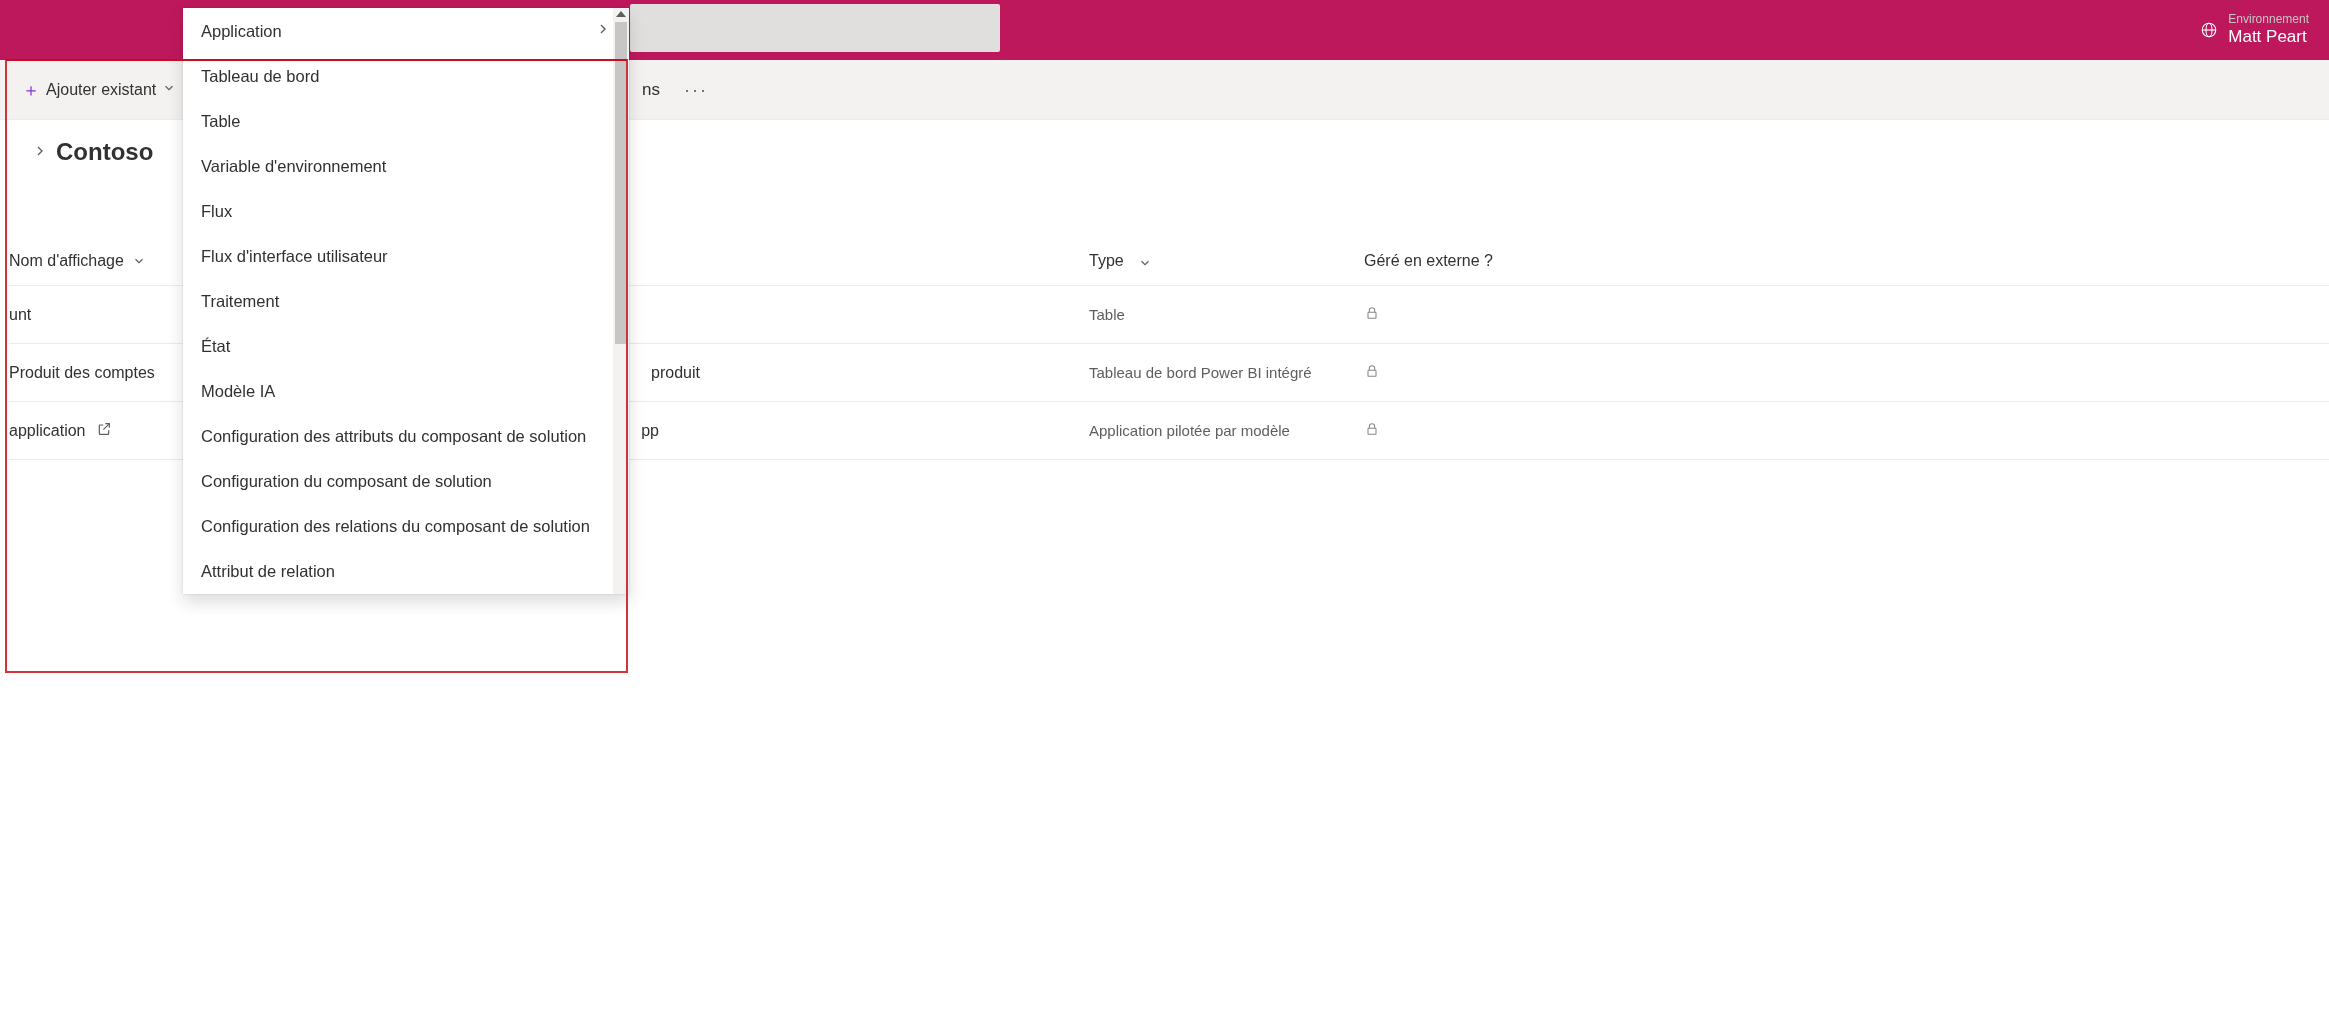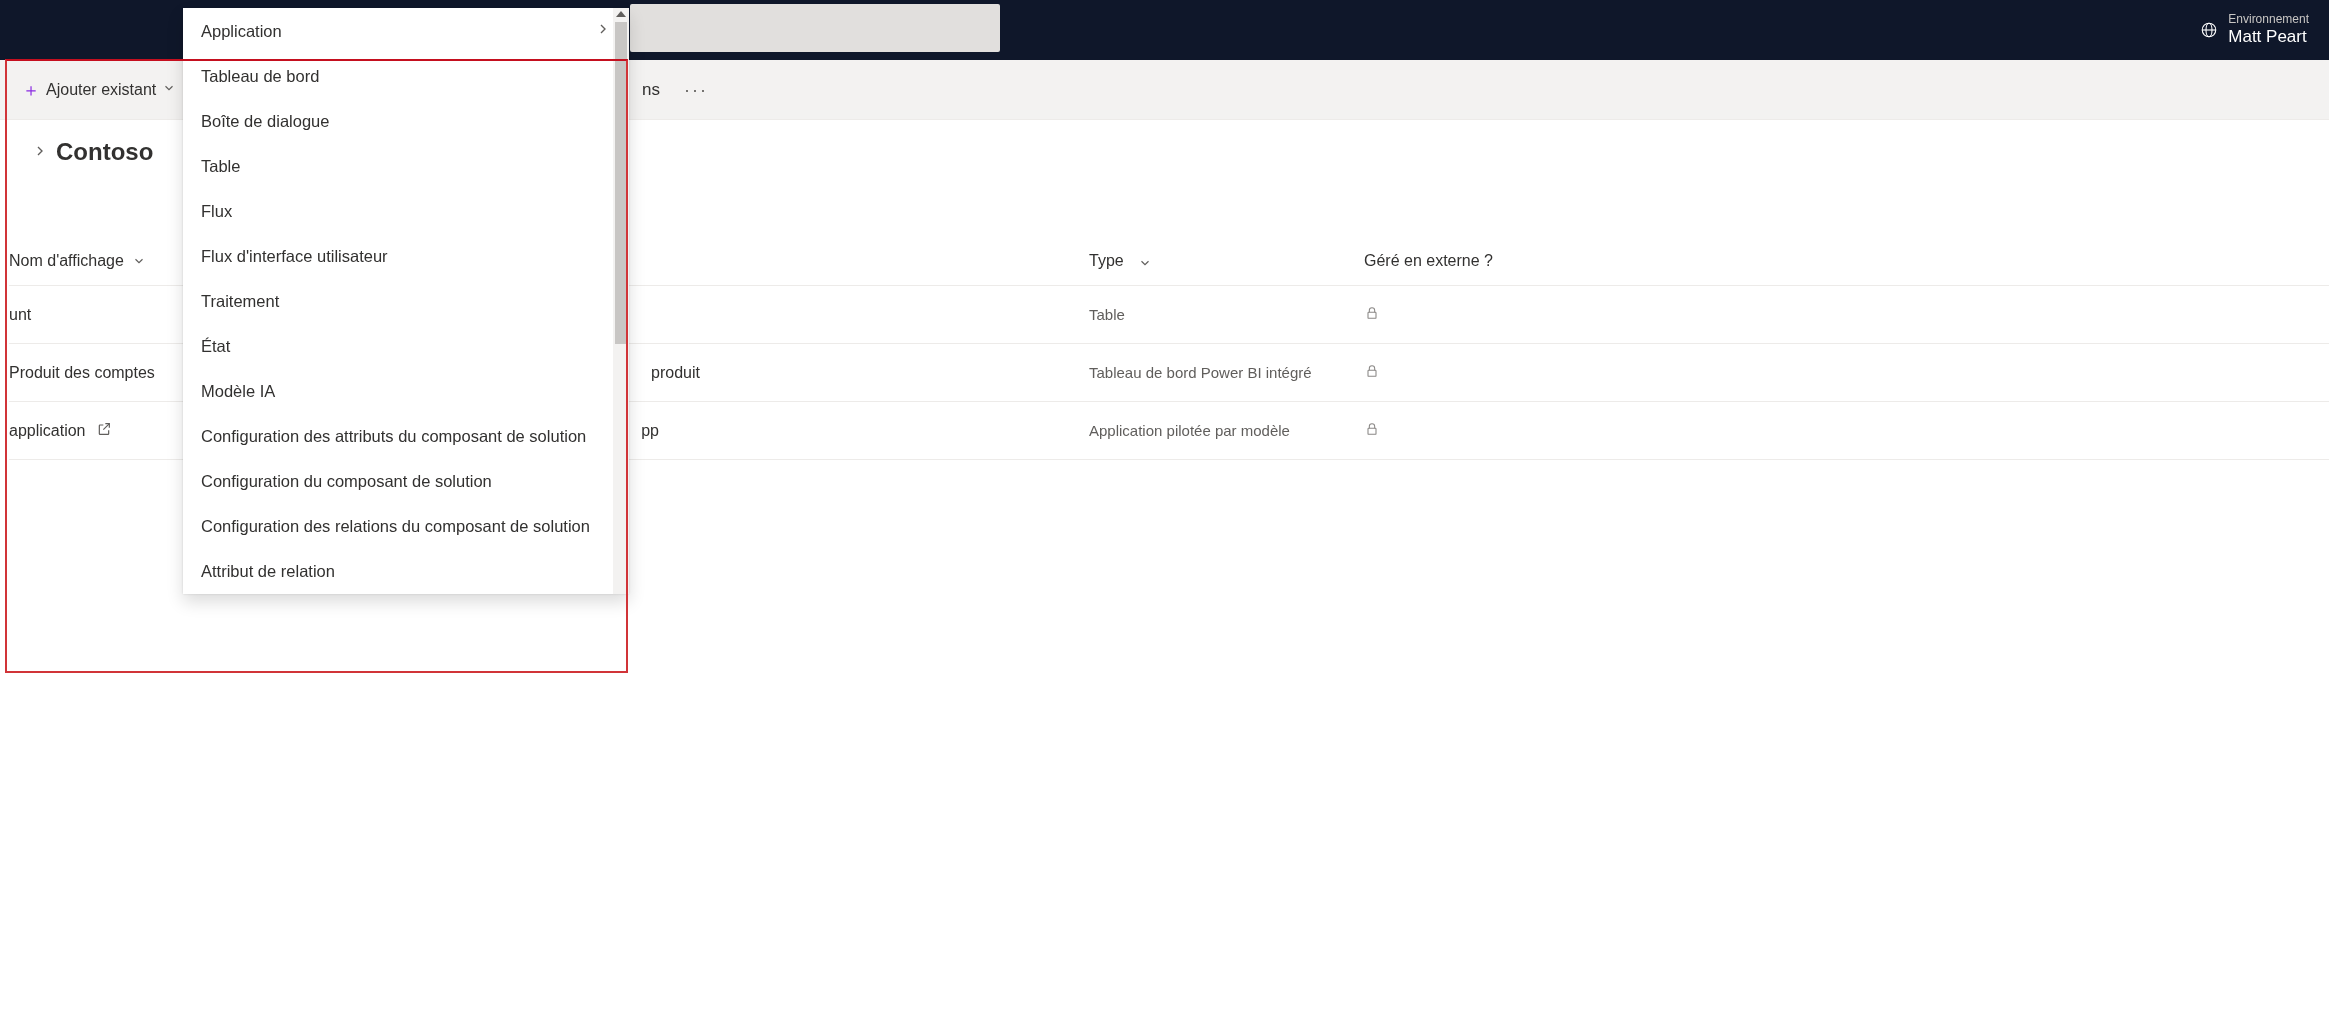--- a/index.html
+++ b/index.html
@@ -5,21 +5,21 @@
     * { margin: 0; padding: 0; box-sizing: border-box; }
     body {
       font-family: "Segoe UI", -apple-system, BlinkMacSystemFont, sans-serif;
       font-size: 14px;
       background: #fff;
       color: #323130;
       overflow: hidden;
     }
     .top-bar {
       height: 60px;
-      background: #0f172a;
+      background: #be185d;
       display: flex;
       align-items: center;
       justify-content: space-between;
       padding: 0 20px;
       position: relative;
     }
     .search-box {
       position: absolute;
       left: 630px;
       top: 4px;
@@ -347,24 +347,24 @@
       <button class="menu-item">
         <span>Application</span>
         <span><svg width="16" height="16" viewBox="0 0 24 24" fill="none" stroke="#605e5c" stroke-width="2">
             <polyline points="9 6 15 12 9 18"></polyline>
           </svg></span>
       </button>
       <button class="menu-item">
         <span>Tableau de bord</span>
       </button>
       <button class="menu-item">
-        <span>Boîte de dialogue</span>
-      </button>
-      <button class="menu-item">
         <span>Table</span>
+      </button>
+      <button class="menu-item">
+        <span>Variable d'environnement</span>
       </button>
       <button class="menu-item">
         <span>Flux</span>
       </button>
       <button class="menu-item">
         <span>Flux d'interface utilisateur</span>
       </button>
       <button class="menu-item">
         <span>Traitement</span>
       </button>

